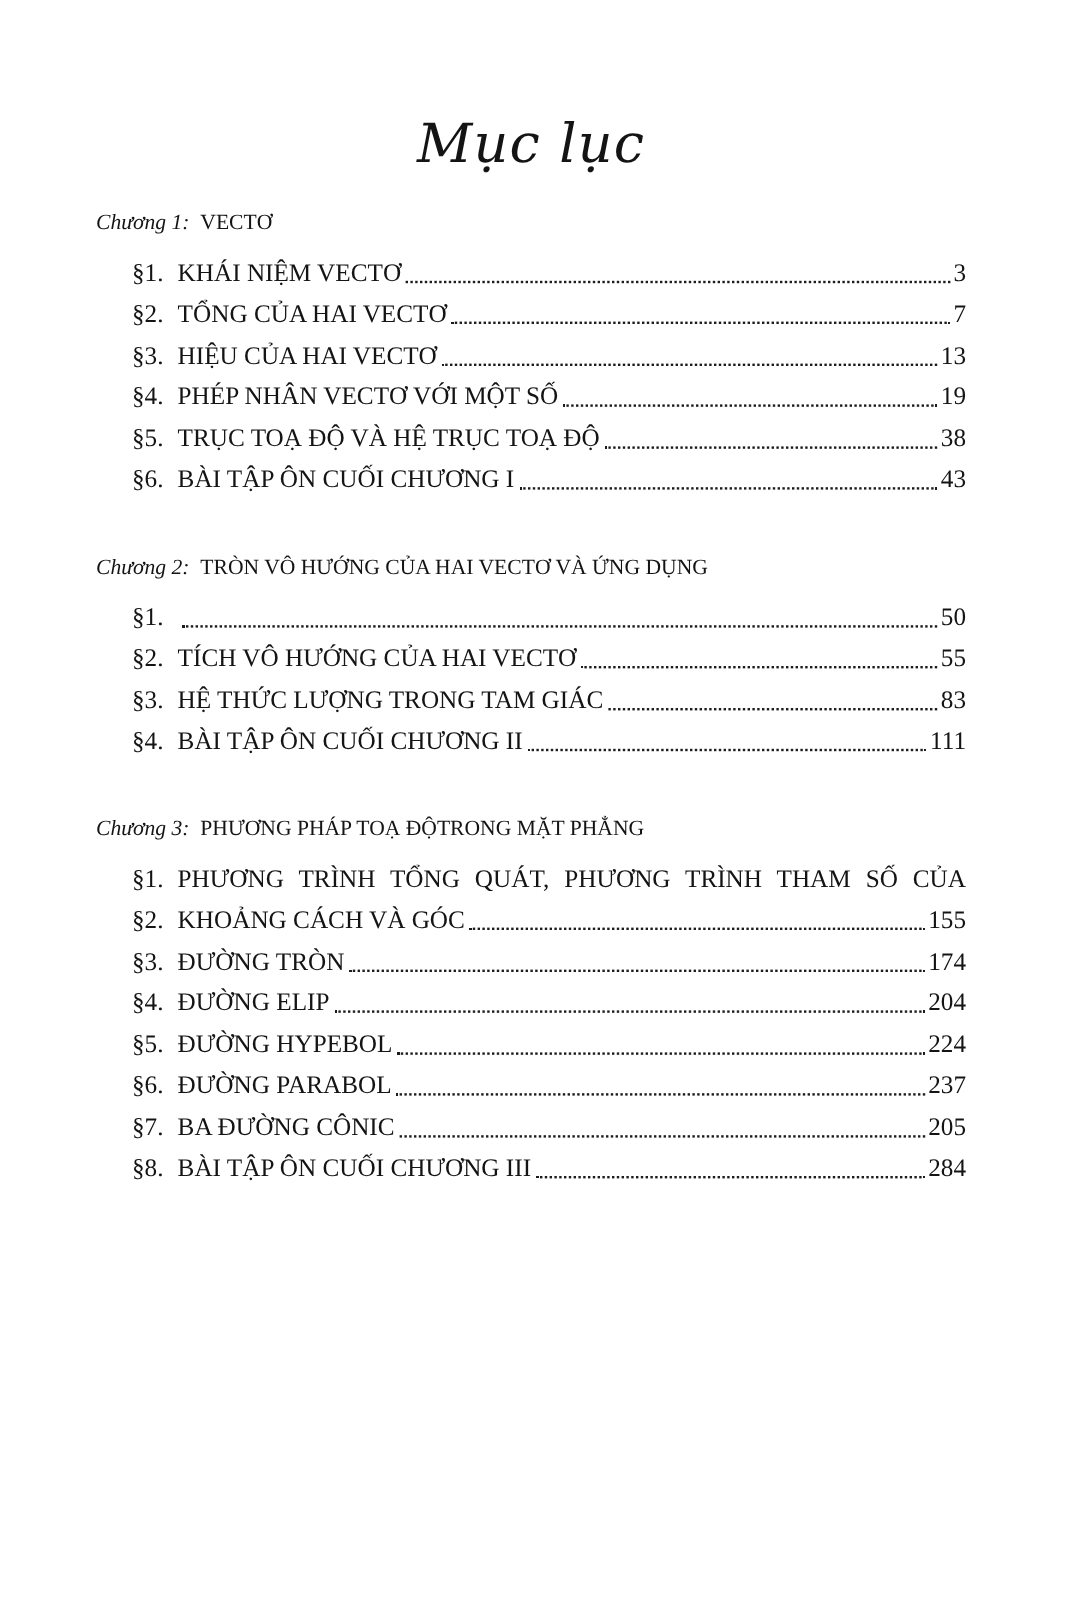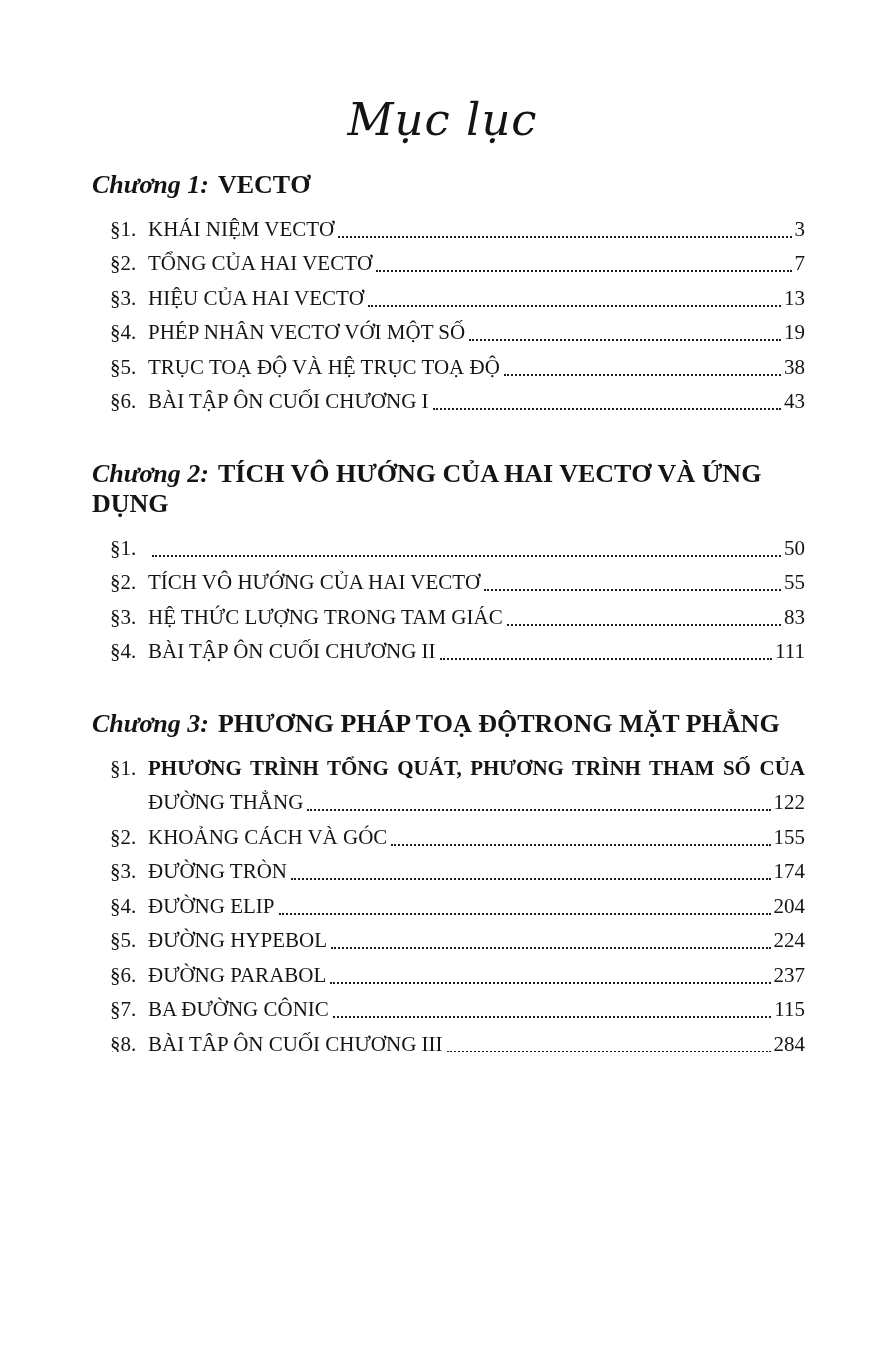--- a/index.html
+++ b/index.html
@@ -24,24 +24,24 @@
     font-weight: 400;
     font-size: 45px;
     line-height: 1.15;
     text-align: center;
     margin: 0 0 10px 0;
     letter-spacing: 1px;
   }
   .chapter { margin-top: 40px; }
   .chapter:first-of-type { margin-top: 24px; }
   .chapter-heading {
-    margin: 12px;
-    font-size: 26px;
+    margin: 0;
+    font-size: 18px;
     line-height: 30px;
-    font-weight: 700;
+    font-weight: 400;
   }
   .chapter-label {
     font-style: italic;
     margin-right: 9px;
   }
   .chapter-title { font-style: normal; }
   .entries { margin-top: 10px; }
   .entry {
     display: flex;
     align-items: stretch;
@@ -68,21 +68,20 @@
     min-width: 12px;
     border-bottom: 2.5px dotted #1c1c1c;
     margin: 0 3px 8.5px 4px;
     align-self: stretch;
   }
   .entry-page { white-space: nowrap; }
   .line1 {
     text-align: justify;
     text-align-last: justify;
     white-space: normal;
-    font-weight: bold;
   }
   .line2 { display: flex; align-items: stretch; }
 </style>
 </head>
 <body>
 
 <main class="page">
   <h1 class="doc-title">Mục lục</h1>
   <div id="toc-chapters">
       <section class="chapter">
@@ -132,21 +131,21 @@
             <span class="entry-num">§6.</span>
             <div class="entry-body">
               <span class="entry-title">BÀI TẬP ÔN CUỐI CHƯƠNG I</span>
               <div class="dot-leader"></div>
               <span class="entry-page">43</span>
             </div>
           </div>
         </div>
       </section>
       <section class="chapter">
-        <h2 class="chapter-heading"><span class="chapter-label">Chương 2:</span><span class="chapter-title">TÍCH VÔ HƯỚNG CỦA HAI VECTƠ VÀ ỨNG DỤNG</span></h2>
+        <h2 class="chapter-heading"><span class="chapter-label">Chương 2:</span><span class="chapter-title">TRÒN VÔ HƯỚNG CỦA HAI VECTƠ VÀ ỨNG DỤNG</span></h2>
         <div class="entries">
           <div class="entry">
             <span class="entry-num">§1.</span>
             <div class="entry-body">
               <div class="dot-leader"></div>
               <span class="entry-page">50</span>
             </div>
           </div>
           <div class="entry">
             <span class="entry-num">§2.</span>
@@ -174,25 +173,20 @@
           </div>
         </div>
       </section>
       <section class="chapter">
         <h2 class="chapter-heading"><span class="chapter-label">Chương 3:</span><span class="chapter-title">PHƯƠNG PHÁP TOẠ ĐỘTRONG MẶT PHẲNG</span></h2>
         <div class="entries">
           <div class="entry">
             <span class="entry-num">§1.</span>
             <div class="entry-body two-line">
               <div class="line1">PHƯƠNG TRÌNH TỔNG QUÁT, PHƯƠNG TRÌNH THAM SỐ CỦA</div>
-              <div class="line2">
-                <span class="entry-title">ĐƯỜNG THẲNG</span>
-                <div class="dot-leader"></div>
-                <span class="entry-page">122</span>
-              </div>
             </div>
           </div>
           <div class="entry">
             <span class="entry-num">§2.</span>
             <div class="entry-body">
               <span class="entry-title">KHOẢNG CÁCH VÀ GÓC</span>
               <div class="dot-leader"></div>
               <span class="entry-page">155</span>
             </div>
           </div>
@@ -226,21 +220,21 @@
               <span class="entry-title">ĐƯỜNG PARABOL</span>
               <div class="dot-leader"></div>
               <span class="entry-page">237</span>
             </div>
           </div>
           <div class="entry">
             <span class="entry-num">§7.</span>
             <div class="entry-body">
               <span class="entry-title">BA ĐƯỜNG CÔNIC</span>
               <div class="dot-leader"></div>
-              <span class="entry-page">115</span>
+              <span class="entry-page">205</span>
             </div>
           </div>
           <div class="entry">
             <span class="entry-num">§8.</span>
             <div class="entry-body">
               <span class="entry-title">BÀI TẬP ÔN CUỐI CHƯƠNG III</span>
               <div class="dot-leader"></div>
               <span class="entry-page">284</span>
             </div>
           </div>

